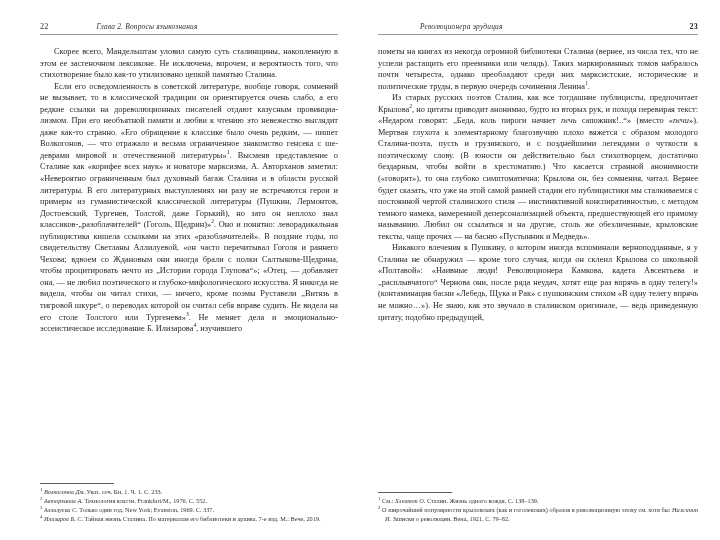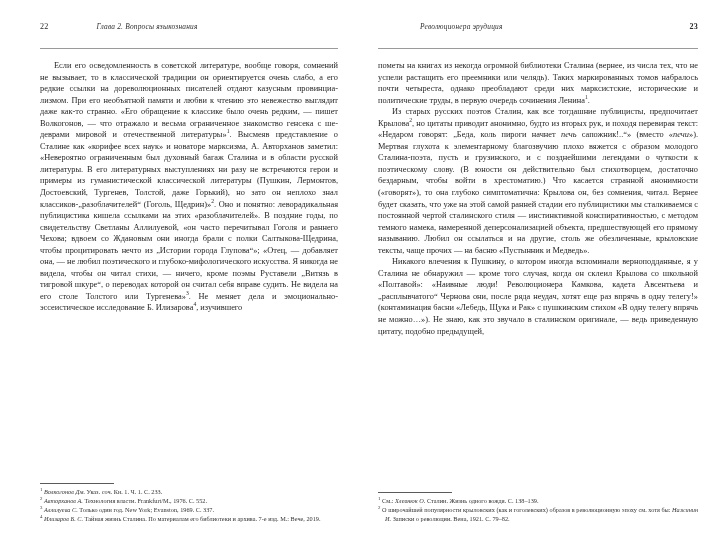--- a/index.html
+++ b/index.html
@@ -29,21 +29,21 @@
   }
   .page-left  { padding: 22px 22px 14px 40px; }
   .page-right { padding: 22px 22px 14px 18px; }
 
   
   .runhead {
     display: flex;
     align-items: flex-end;
     font-size: 7.4px;
     letter-spacing: 0.2px;
-    padding-bottom: 17px;
+    padding-bottom: 3px;
     border-bottom: 0.7px solid #9a9a9a;
     color: #333;
   }
   .runhead-left  { justify-content: flex-start; }
   .runhead-right { justify-content: flex-end; }
   .folio {
     font-size: 8.1px;
     font-family: "Liberation Serif", serif;
     color: #2b2b2b;
   }
@@ -118,20 +118,21 @@
 
   <div class="page page-left">
 
     <div class="runhead runhead-left">
       <span class="folio">22</span>
       <span class="runtitle">Глава 2. Вопросы языкознания</span>
     </div>
 
     <div class="body">
 
+      <p>Скорее всего, Мандельштам уловил самую суть сталин­щины, накопленную в этом ее застеночном лексиконе. Не ис­ключена, впрочем, и вероятность того, что стихотворение было как-то утилизовано цепкой памятью Сталина.</p>
 
       <p>Если его осведомленность в советской литературе, вооб­ще говоря, сомнений не вызывает, то в классической тради­ции он ориентируется очень слабо, а его редкие ссылки на дореволюционных писателей отдают казусным провинциа­лизмом. При его необъятной памяти и любви к чтению это невежество выглядит даже как-то странно. «Его обращение к классике было очень редким,&nbsp;— пишет Волкогонов,&nbsp;— что отражало и весьма ограниченное знакомство генсека с ше­деврами мировой и отечественной литературы»<sup class="fn">1</sup>. Высмеяв представление о Сталине как «корифее всех наук» и новато­ре марксизма, А. Авторханов заметил: «Невероятно ограни­ченным был духовный багаж Сталина и в области русской литературы. В его литературных выступлениях ни разу не встречаются герои и примеры из гуманистической клас­сической литературы (Пушкин, Лермонтов, Достоевский, Тургенев, Толстой, даже Горький), но зато он неплохо знал классиков-„разоблачителей“ (Гоголь, Щедрин)»<sup class="fn">2</sup>. Оно и по­нятно: леворадикальная публицистика кишела ссылками на этих «разоблачителей». В поздние годы, по свидетель­ству Светланы Аллилуевой, «он часто перечитывал Гоголя и раннего Чехова; вдвоем со Ждановым они иногда брали с полки Салтыкова-Щедрина, чтобы процитировать нечто из „Истории города Глупова“»; «Отец,&nbsp;— добавляет она,&nbsp;— не любил поэтического и глубоко-мифологического искусства. Я никогда не видела, чтобы он читал стихи,&nbsp;— ничего, кроме поэмы Руставели „Витязь в тигровой шкуре“, о переводах ко­торой он считал себя вправе судить. Не видела на его столе Толстого или Тургенева»<sup class="fn">3</sup>. Не меняет дела и эмоционально-эссеистическое исследование Б. Илизарова<sup class="fn">4</sup>, изучившего</p>
 
     </div>
 
     <div class="notes">
       <div class="notes-rule"></div>
 
       <p class="note">
         <sup>1</sup><i>Волкогонов Дм.</i><span> Указ. соч. Кн. 1. Ч. 1. С. 233.</span>

